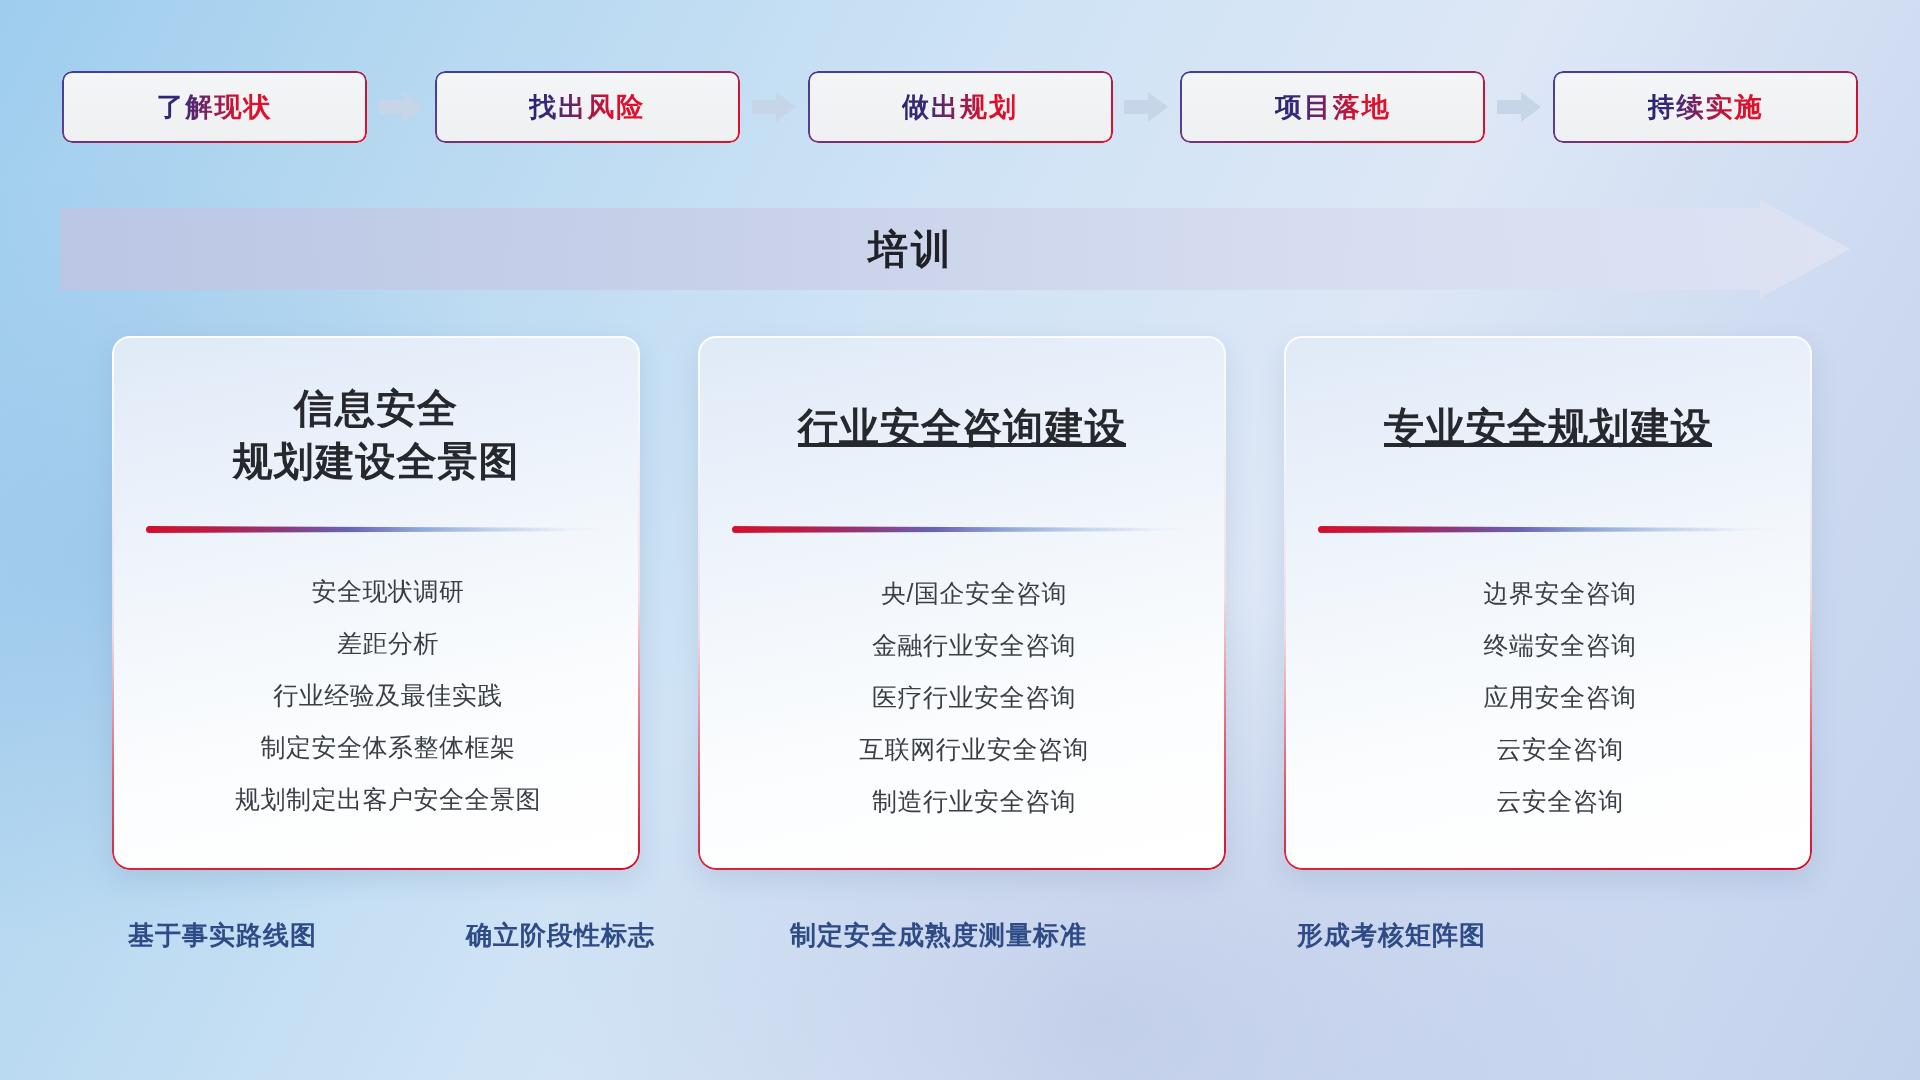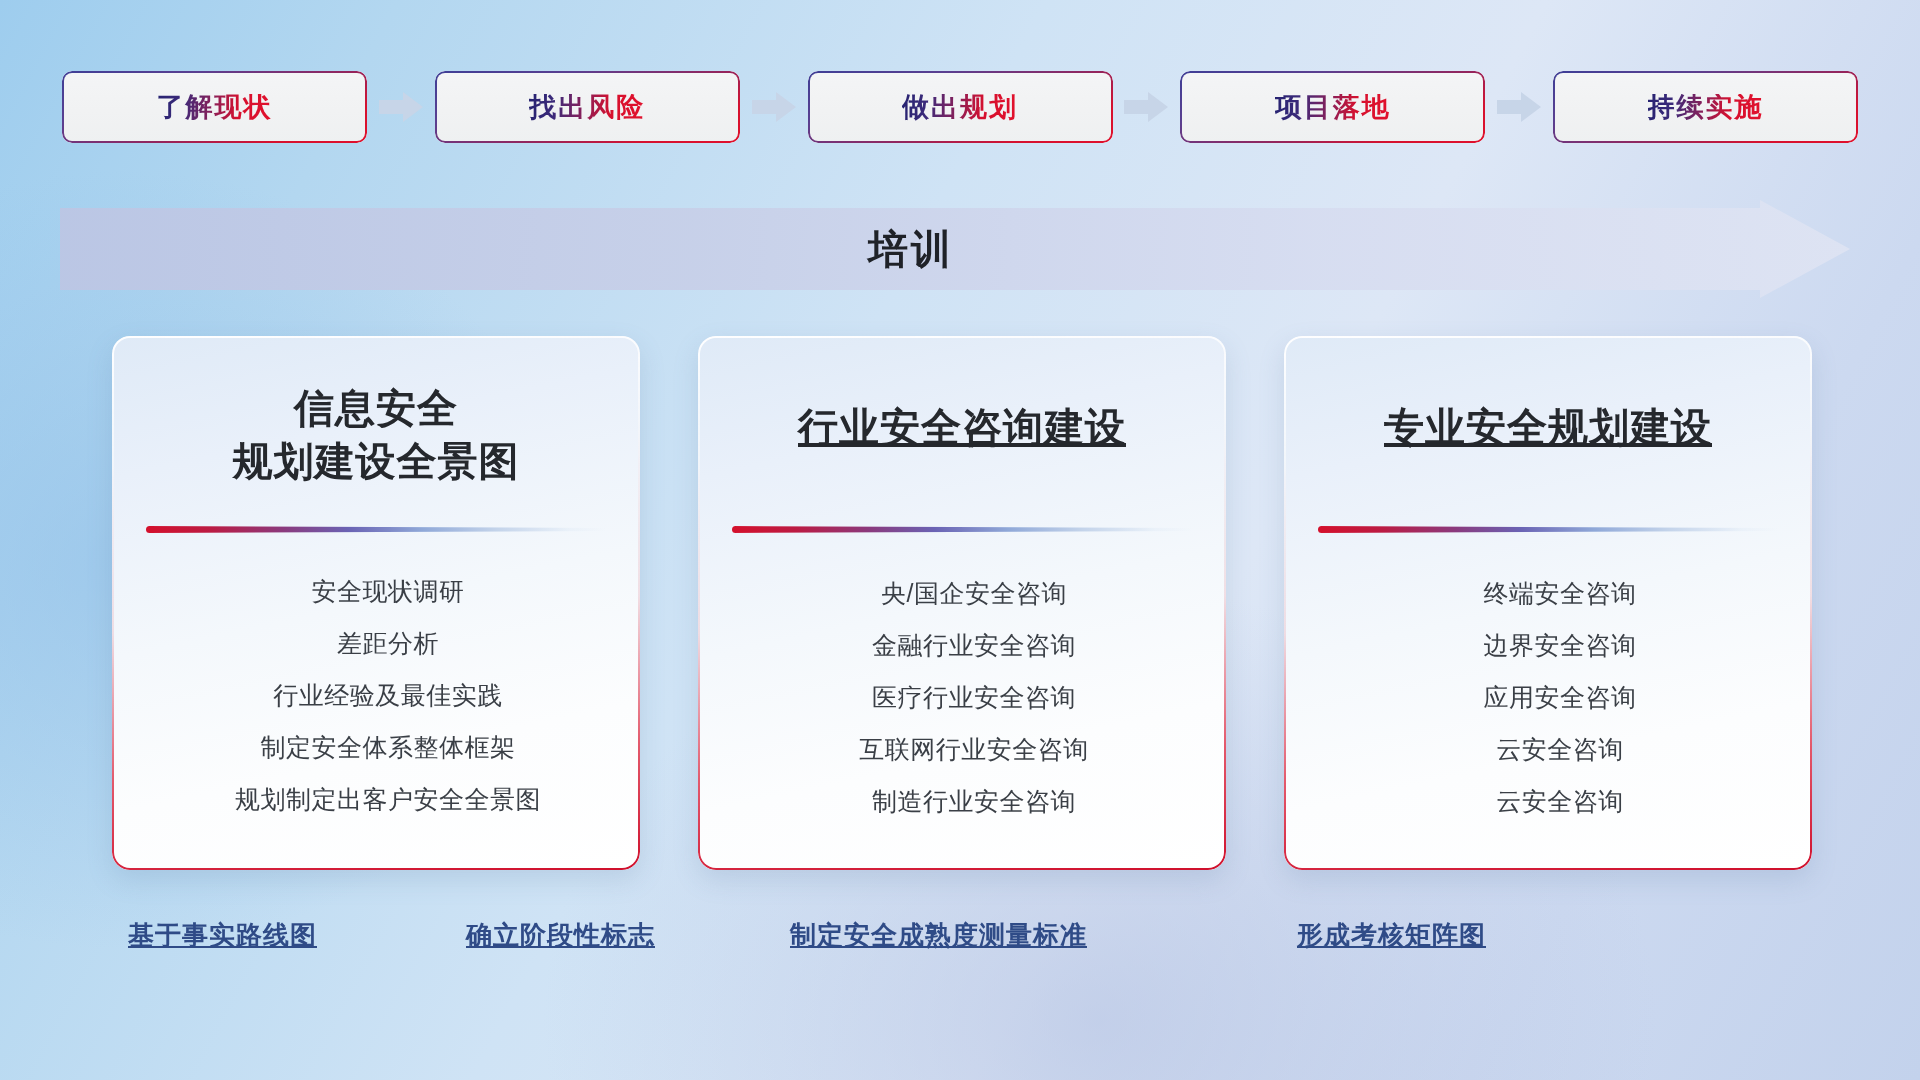--- a/index.html
+++ b/index.html
@@ -198,21 +198,20 @@
 
   
   .bottom-label {
     position: absolute;
     font-size: 26px;
     font-weight: 700;
     color: #2f4b87;
     letter-spacing: 1px;
     white-space: nowrap;
     top: 918px;
-    text-decoration: underline;
   }
 </style>
 </head>
 <body>
 
 <div id="stage">
 
   <div id="flow-row">
 
     <div class="flow-box">
@@ -300,22 +299,22 @@
         <div class="card-list-item">医疗行业安全咨询</div>
         <div class="card-list-item">互联网行业安全咨询</div>
         <div class="card-list-item">制造行业安全咨询</div>
       </div>
     </div>
 
     <div class="card one-line">
       <div class="card-title">专业安全规划建设</div>
       <div class="card-rule" style="top:190px;"></div>
       <div class="card-list" style="top:245px;">
+        <div class="card-list-item">边界安全咨询</div>
         <div class="card-list-item">终端安全咨询</div>
-        <div class="card-list-item">边界安全咨询</div>
         <div class="card-list-item">应用安全咨询</div>
         <div class="card-list-item">云安全咨询</div>
         <div class="card-list-item">云安全咨询</div>
       </div>
     </div>
 
   </div>
 
   <div class="bottom-label" style="left:128px;">基于事实路线图</div>
   <div class="bottom-label" style="left:466px;">确立阶段性标志</div>

